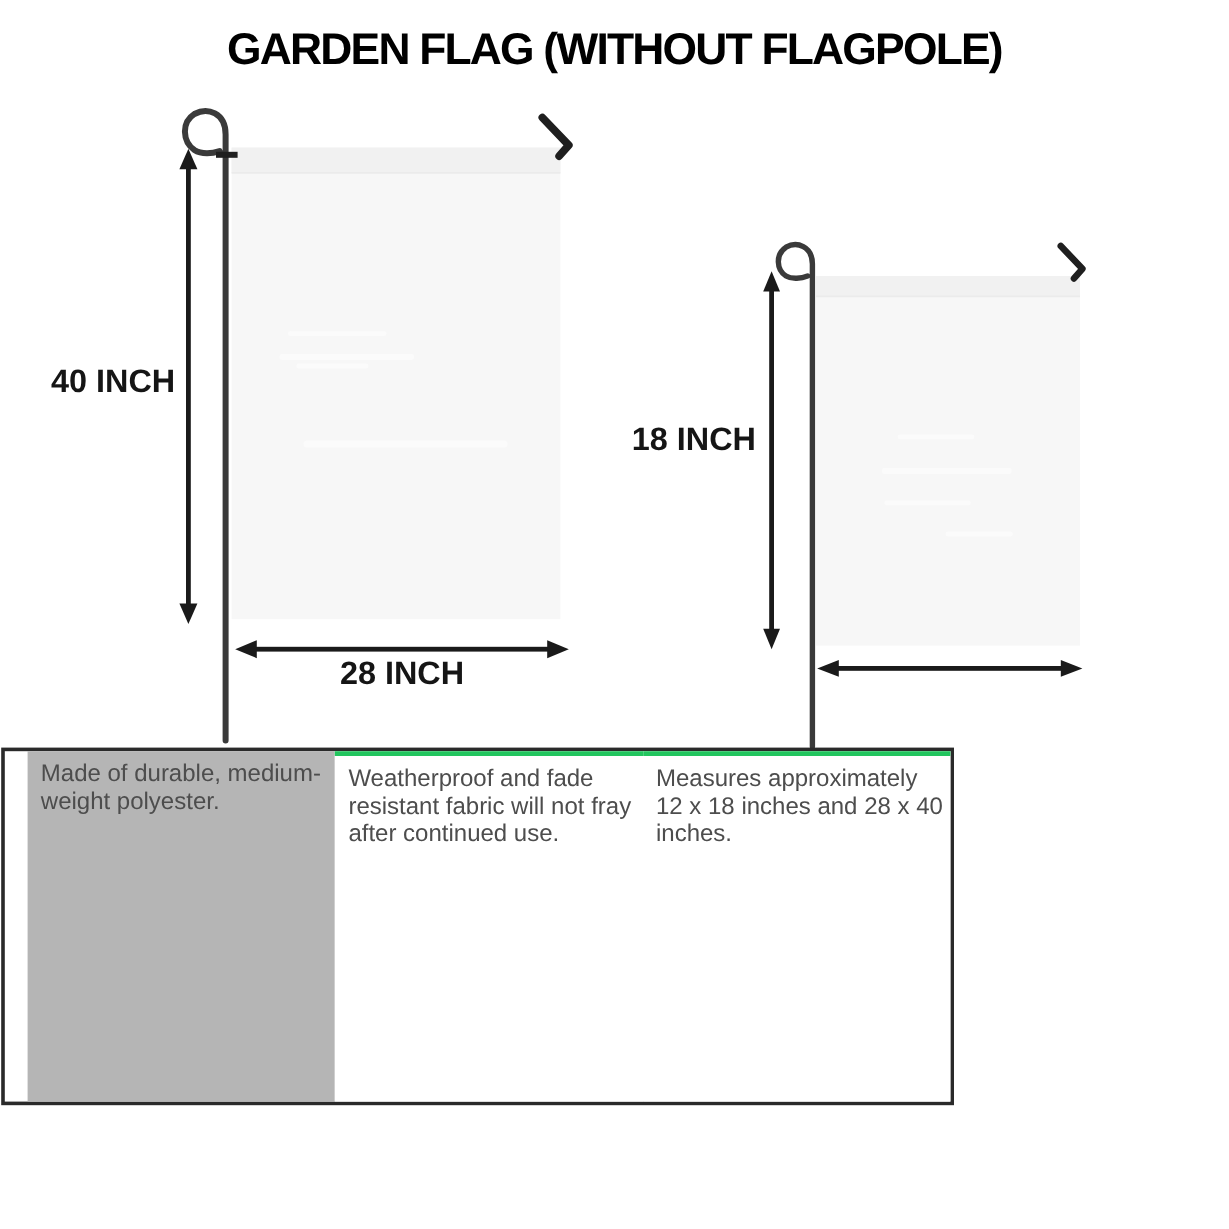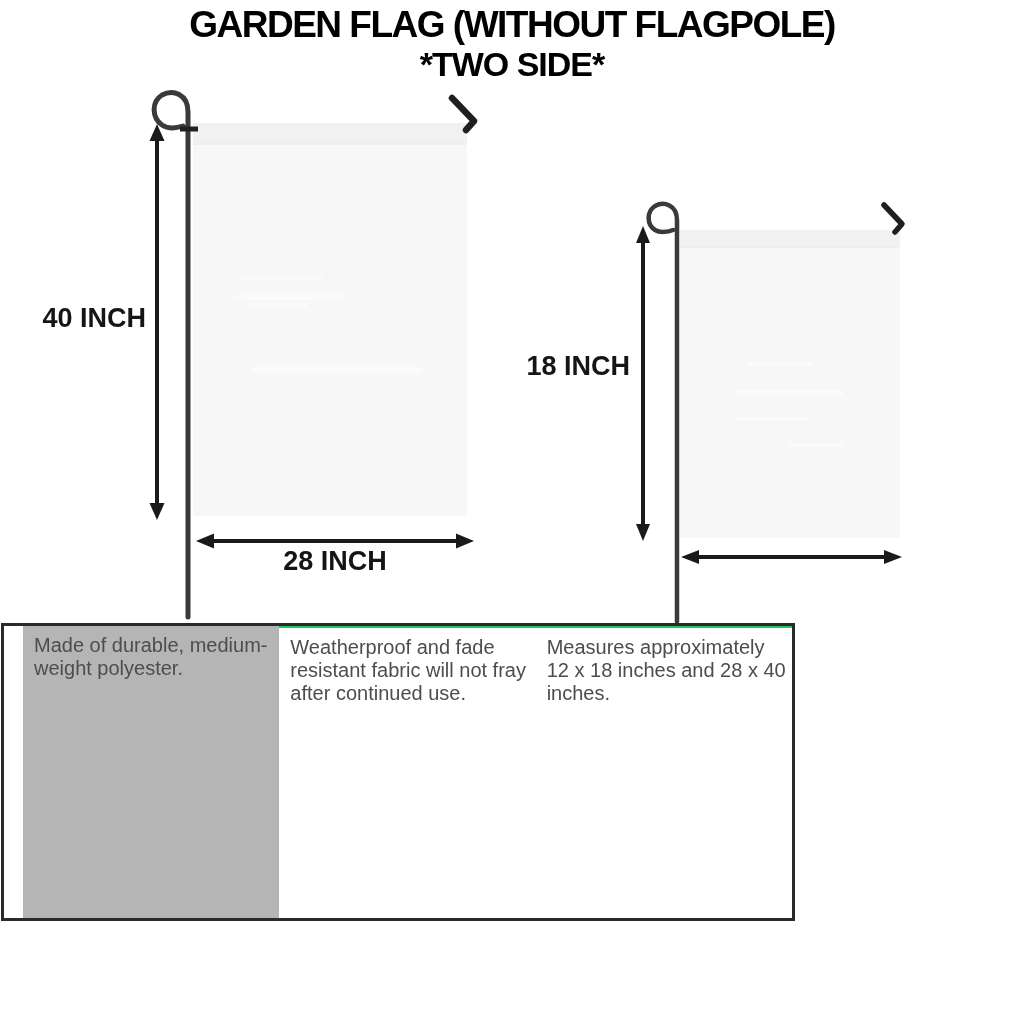--- a/index.html
+++ b/index.html
@@ -1,47 +1,46 @@
 <!DOCTYPE html>
 <html><head>
 <meta charset="utf-8">
 <style>
   html,body{margin:0;padding:0;background:#ffffff;}
   #canvas{
     position:relative;width:1024px;height:1024px;background:#ffffff;overflow:hidden;
     font-family:"Liberation Sans", sans-serif;
   }
-  .title-line{position:absolute;left:0;right:0;text-align:center;color:#000;font-weight:700;}
+  .title-line{position:absolute;left:0;right:0;text-align:center;color:#000;font-weight:700;margin-top:16px;}
   #title1{top:4px;font-size:37px;letter-spacing:-1.5px;}
   #title2{top:45px;font-size:34px;letter-spacing:-1px;}
   .dim-label{position:absolute;font-size:27px;font-weight:700;color:#151515;letter-spacing:0;}
   #label-h-large{left:36px;top:303px;width:110px;text-align:right;}
   #label-w-large{left:235px;top:546px;width:200px;text-align:center;}
   #label-h-small{left:516px;top:351px;width:114px;text-align:right;}
   #label-w-small{left:692px;top:562px;width:200px;text-align:center;}
   #svg-layer{position:absolute;left:0;top:0;}
   #feature-table{
     position:absolute;left:1px;top:623px;width:794px;height:298px;
     border:3px solid #2a2a2a;box-sizing:border-box;
     display:flex;flex-direction:row;padding-left:19px;
   }
   .feature-row{
     flex:1;display:block;box-sizing:border-box;
     padding:8px 0 0 11px;font-size:20px;color:#4d4d4d;background:#ffffff;
   }
-  .feature-row + .feature-row{border-top:2px solid #22c55e;}
+  .feature-row + .feature-row{border-top:4px solid #22c55e;}
   .feature-row.gray{background:#b5b5b5;}
 </style>
 </head>
 <body>
 
 <div id="canvas">
 
   <div id="title1" class="title-line">GARDEN FLAG (WITHOUT FLAGPOLE)</div>
-  <div id="title2" class="title-line">*TWO SIDE*</div>
 
   <svg id="svg-layer" width="1024" height="1024" viewBox="0 0 1024 1024">
 
     <g>
       <rect x="193" y="123" width="274" height="393" fill="#f7f7f7"></rect>
       <rect x="193" y="123" width="274" height="21" fill="#f1f1f1"></rect>
       <line x1="193" y1="144" x2="467" y2="144" stroke="#ebebeb" stroke-width="1.5"></line>
 
       <g fill="#ffffff" opacity="0.55">
         <rect x="240" y="276" width="82" height="4" rx="2"></rect>

